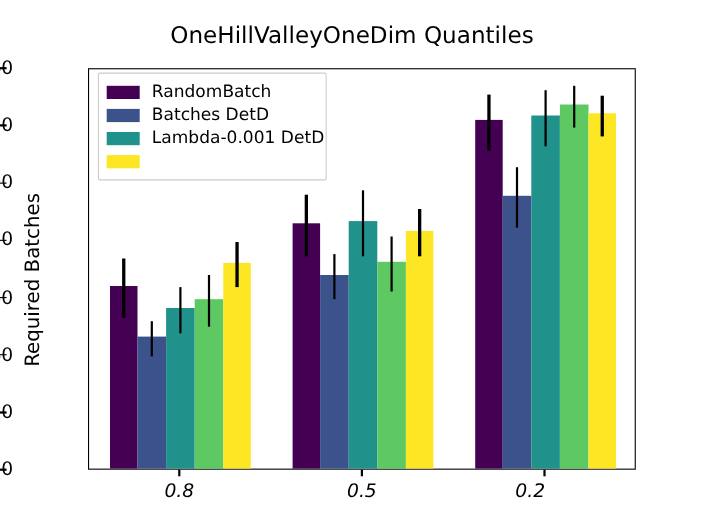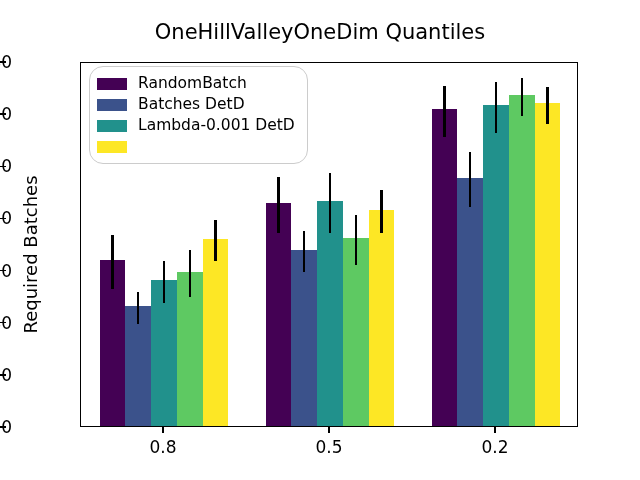--- a/index.html
+++ b/index.html
@@ -94,20 +94,21 @@
   }
   
   .xtick-label {
     position: absolute;
     top: 437px;
     width: 80px;
     text-align: center;
     font-size: 17px;
     color: #000000;
     white-space: nowrap;
+    font-style: italic;
   }
   .xtick-mark {
     position: absolute;
     top: 427px;
     width: 1.4px;
     height: 6px;
     background: #000000;
   }
   #xlabel {
     position: absolute;
@@ -118,22 +119,22 @@
     font-size: 18px;
     color: #000000;
   }
   
   #legend {
     position: absolute;
     left: 89px;
     top: 66px;
     background: #ffffff;
     border: 1px solid #cccccc;
-    border-radius: 14px;
-    padding: 6px 12px 6px 7px;
+    border-radius: 2px;
+    padding: 6px 1px 6px 7px;
     box-sizing: border-box;
   }
   .legend-row {
     display: flex;
     align-items: center;
     height: 21px;
   }
   .legend-swatch {
     width: 30px;
     height: 12px;
@@ -225,14 +226,14 @@
       <div class="legend-row">
         <span class="legend-swatch" style="background: rgb(253, 231, 37);"></span>
       </div>
     </div>
 
 <div class="xtick-mark" style="left: 162.3px;"></div>
     <div class="xtick-label" style="left: 123px;">0.8</div>
     <div class="xtick-mark" style="left: 328.3px;"></div>
     <div class="xtick-label" style="left: 289px;">0.5</div>
     <div class="xtick-mark" style="left: 494.3px;"></div>
-    <div class="xtick-label" style="left: 455px;">0.2</div>
+    <div class="xtick-label" style="left: 442px;">0.2</div>
   </div>
 
 </body></html>

